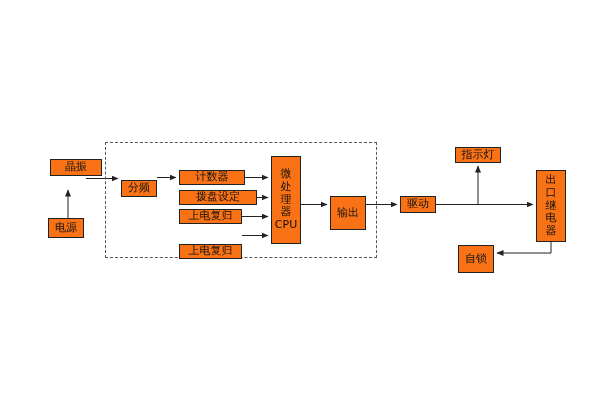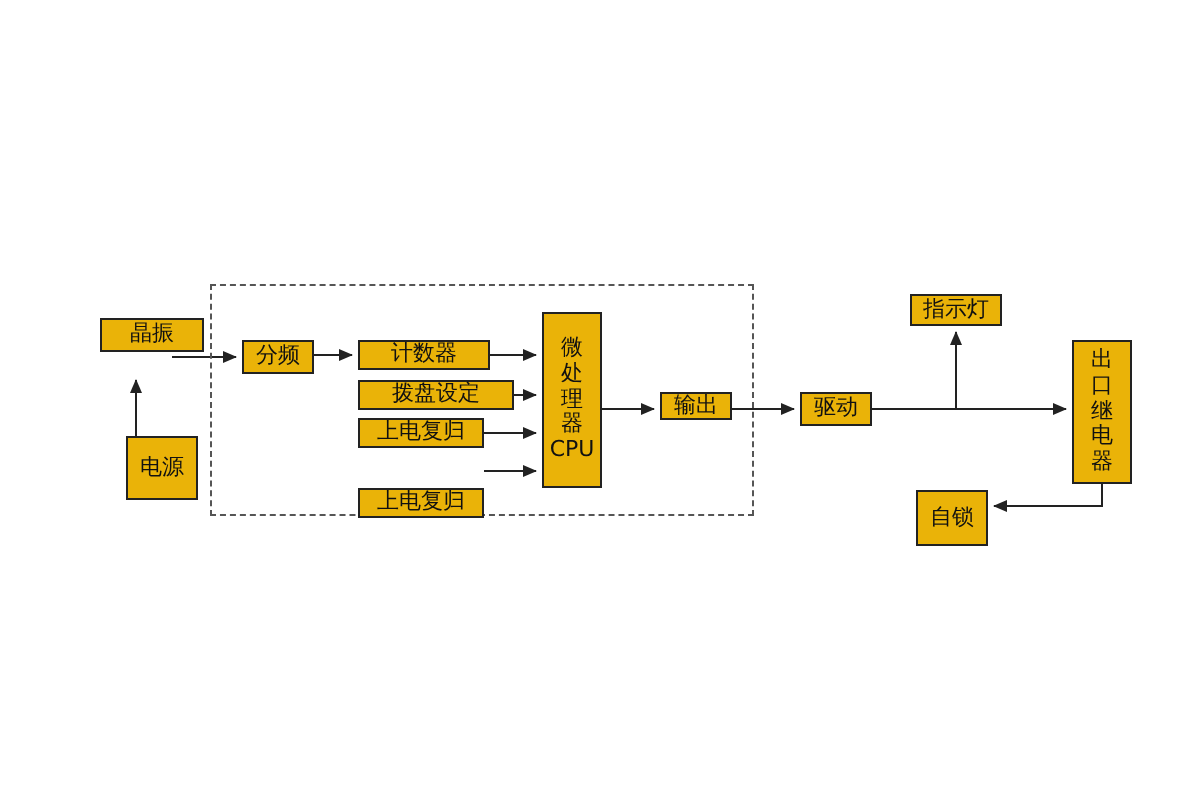--- a/index.html
+++ b/index.html
@@ -1,33 +1,33 @@
 <!DOCTYPE html>
 <html><head>
 <meta charset="utf-8">
 <style>
   html,body{margin:0;padding:0;background:#fff}
   .canvas{position:relative;width:600px;height:400px;background:#fff;
           font-family:"DejaVu Sans",sans-serif;overflow:hidden}
   .wires{position:absolute;left:0;top:0;width:600px;height:400px}
-  .box{position:absolute;border:1px solid #222;background:#eab308;color:#111;
+  .box{position:absolute;border:1px solid #222;background:#f97316;color:#111;
        display:flex;align-items:center;justify-content:center;
        font-size:11px;line-height:1.18;text-align:center;white-space:pre-line;
        box-sizing:border-box}
   .dashed{position:absolute;left:105px;top:142px;width:272px;height:116px;
           border:1px dashed #555;box-sizing:border-box;background:transparent}
   .b-crystal {left:50px; top:159px;width:52px;height:17px}
-  .b-power   {left:63px; top:218px;width:36px;height:32px}
-  .b-divider {left:121px;top:170px;width:36px;height:17px}
+  .b-power   {left:48px; top:218px;width:36px;height:20px}
+  .b-divider {left:121px;top:180px;width:36px;height:17px}
   .b-counter {left:179px;top:170px;width:66px;height:15px}
   .b-dial    {left:179px;top:190px;width:78px;height:15px}
   .b-timebase{left:179px;top:209px;width:63px;height:15px}
   .b-reset   {left:179px;top:244px;width:63px;height:15px}
   .b-cpu     {left:271px;top:156px;width:30px;height:88px}
-  .b-output  {left:330px;top:196px;width:36px;height:14px}
+  .b-output  {left:330px;top:196px;width:36px;height:34px}
   .b-drive   {left:400px;top:196px;width:36px;height:17px}
   .b-indicator{left:455px;top:147px;width:46px;height:16px}
   .b-relay   {left:536px;top:170px;width:30px;height:72px}
   .b-selflock{left:458px;top:245px;width:36px;height:28px}
 </style>
 </head>
 <body>
 
 <div class="canvas">
 

